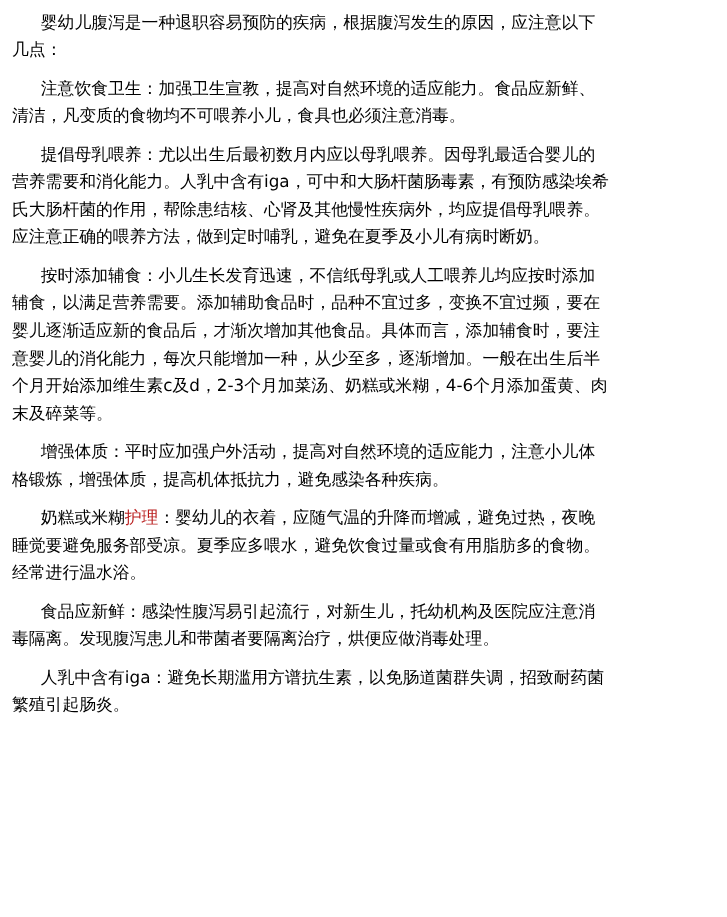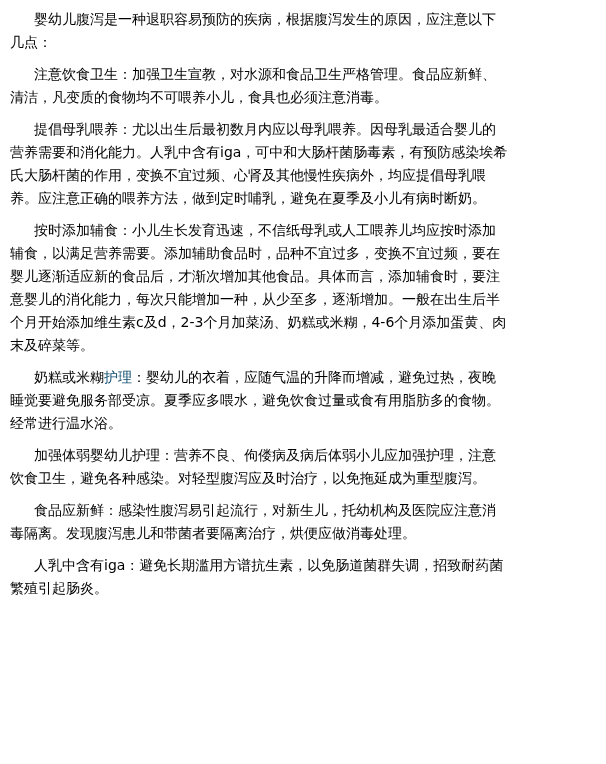--- a/index.html
+++ b/index.html
@@ -21,47 +21,47 @@
     font-family: "DejaVu Sans", sans-serif;
     font-size: 14px;
     line-height: 23px;
     text-align: left;
   }
   .article p {
     margin: 0 0 9px 0;
     text-indent: 24px;
   }
   .article a.inline-link {
-    color: #0c4a6e;
+    color: #b91c1c;
     text-decoration: none;
     cursor: pointer;
     text-align: right;
   }
 </style>
 </head>
 <body>
 
 <div class="page">
   <div class="article">
 
     <p>婴幼儿腹泻是一种退职容易预防的疾病，根据腹泻发生的原因，应注意以下几点：</p>
 
-    <p>注意饮食卫生：加强卫生宣教，对水源和食品卫生严格管理。食品应新鲜、清洁，凡变质的食物均不可喂养小儿，食具也必须注意消毒。</p>
+    <p>注意饮食卫生：加强卫生宣教，提高对自然环境的适应能力。食品应新鲜、清洁，凡变质的食物均不可喂养小儿，食具也必须注意消毒。</p>
 
-    <p>提倡母乳喂养：尤以出生后最初数月内应以母乳喂养。因母乳最适合婴儿的营养需要和消化能力。人乳中含有iga，可中和大肠杆菌肠毒素，有预防感染埃希氏大肠杆菌的作用，变换不宜过频、心肾及其他慢性疾病外，均应提倡母乳喂养。应注意正确的喂养方法，做到定时哺乳，避免在夏季及小儿有病时断奶。</p>
+    <p>提倡母乳喂养：尤以出生后最初数月内应以母乳喂养。因母乳最适合婴儿的营养需要和消化能力。人乳中含有iga，可中和大肠杆菌肠毒素，有预防感染埃希氏大肠杆菌的作用，帮除患结核、心肾及其他慢性疾病外，均应提倡母乳喂养。应注意正确的喂养方法，做到定时哺乳，避免在夏季及小儿有病时断奶。</p>
 
     <p>按时添加辅食：小儿生长发育迅速，不信纸母乳或人工喂养儿均应按时添加辅食，以满足营养需要。添加辅助食品时，品种不宜过多，变换不宜过频，要在婴儿逐渐适应新的食品后，才渐次增加其他食品。具体而言，添加辅食时，要注意婴儿的消化能力，每次只能增加一种，从少至多，逐渐增加。一般在出生后半个月开始添加维生素c及d，2-3个月加菜汤、奶糕或米糊，4-6个月添加蛋黄、肉末及碎菜等。</p>
 
 
+    <p>增强体质：平时应加强户外活动，提高对自然环境的适应能力，注意小儿体格锻炼，增强体质，提高机体抵抗力，避免感染各种疾病。</p>
 
 
     <p>
       <span>奶糕或米糊</span><a class="inline-link" href="#">护理</a><span>：婴幼儿的衣着，应随气温的升降而增减，避免过热，夜晚睡觉要避免服务部受凉。夏季应多喂水，避免饮食过量或食有用脂肪多的食物。经常进行温水浴。</span>
     </p>
 
-    <p>加强体弱婴幼儿护理：营养不良、佝偻病及病后体弱小儿应加强护理，注意饮食卫生，避免各种感染。对轻型腹泻应及时治疗，以免拖延成为重型腹泻。</p>
 
     <p>食品应新鲜：感染性腹泻易引起流行，对新生儿，托幼机构及医院应注意消毒隔离。发现腹泻患儿和带菌者要隔离治疗，烘便应做消毒处理。</p>
 
     <p>人乳中含有iga：避免长期滥用方谱抗生素，以免肠道菌群失调，招致耐药菌繁殖引起肠炎。</p>
 
   </div>
 </div>
 
 </body></html>

